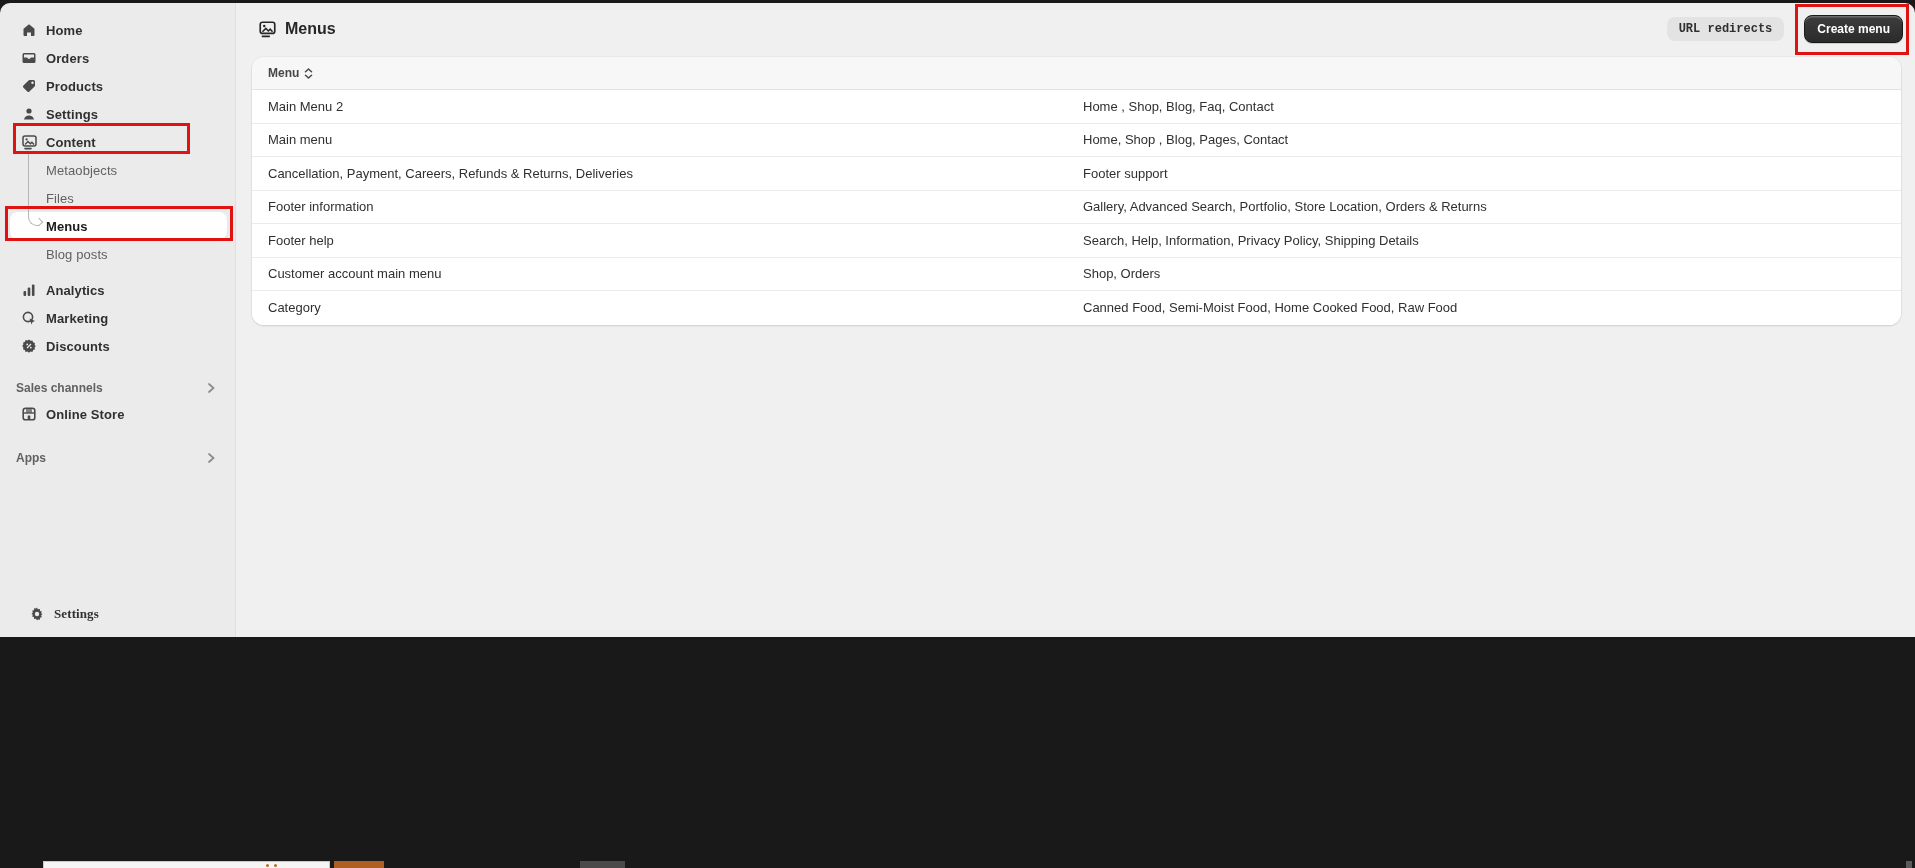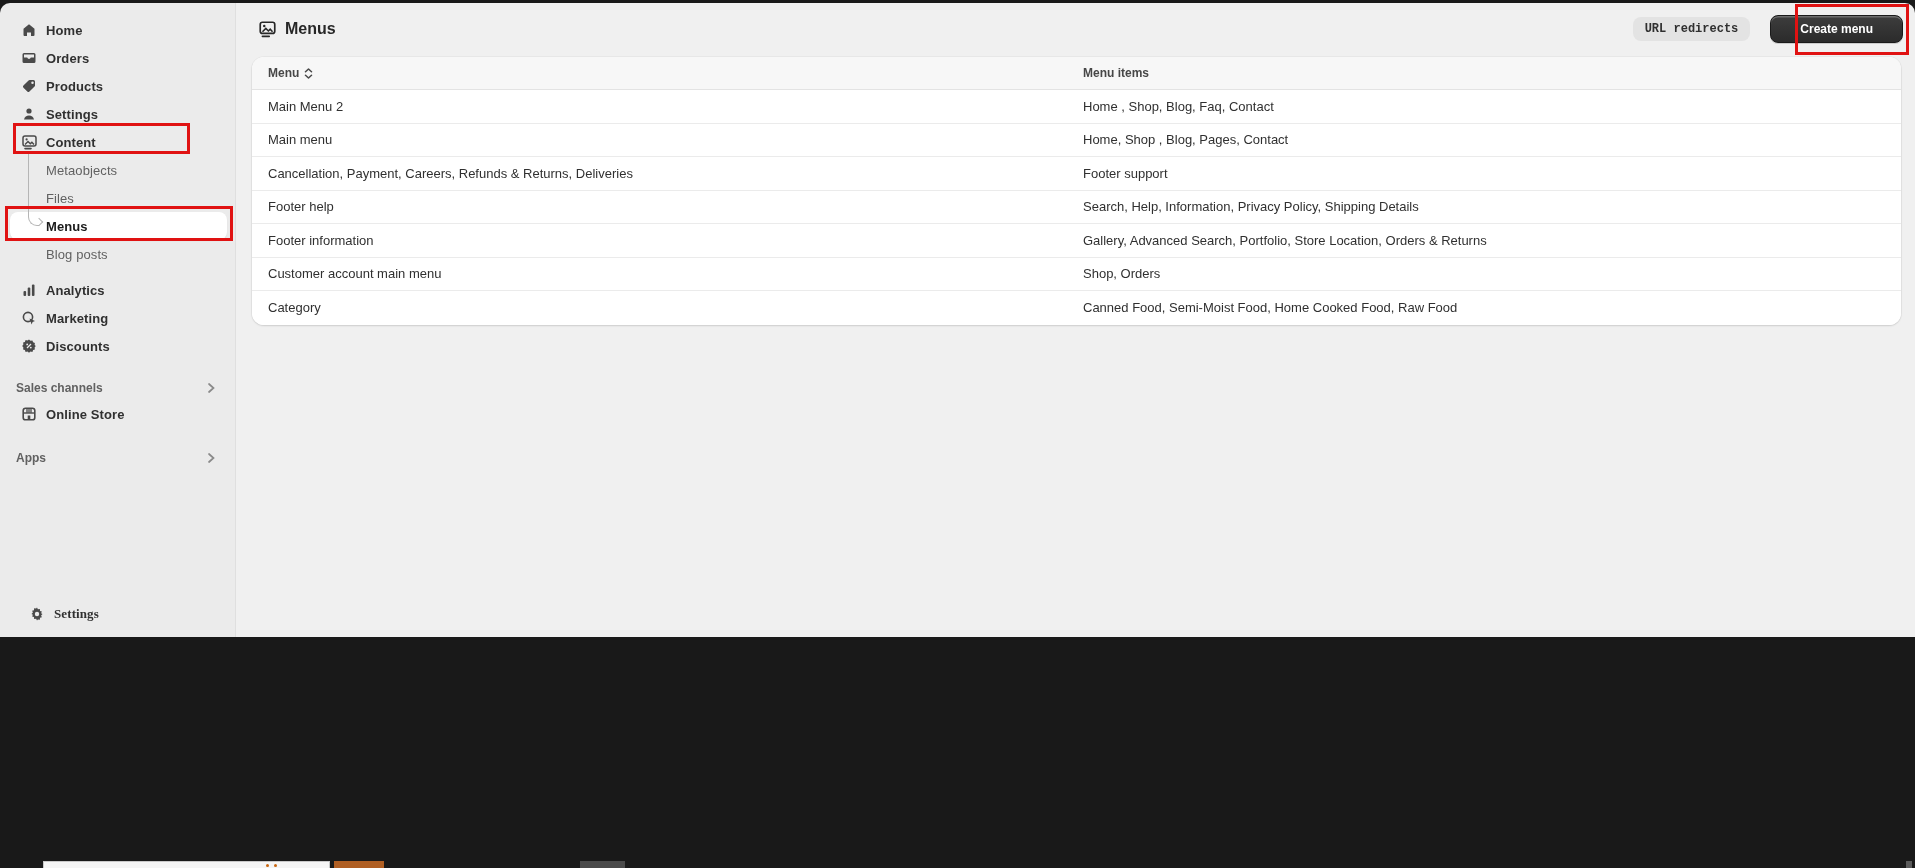--- a/index.html
+++ b/index.html
@@ -57,21 +57,21 @@
   .page-title { display:flex; align-items:center; gap:8px; font-size:16px; font-weight:700; color:#272727; }
   .page-title .ic { width:19px; height:19px; display:flex; align-items:center; justify-content:center; }
   .header-actions { margin-left:auto; display:flex; align-items:center; gap:20px; }
   .btn-secondary {
     background:#e3e3e3; border:none; border-radius:8px; height:24px; padding:0 12px;
     font-size:12px; font-weight:600; color:#303030; cursor:pointer;
     font-family:Liberation Mono, monospace;
   }
   .btn-primary {
     background:linear-gradient(180deg,#3d3d3d 0%,#2b2b2b 100%);
-    border:1px solid #1a1a1a; border-radius:8px; height:28px; padding:0 29px;
+    border:1px solid #1a1a1a; border-radius:8px; height:28px; padding:0 12px;
     font-size:12px; font-weight:700; color:#ffffff; cursor:pointer;
     box-shadow:inset 0 1.5px 0 rgba(255,255,255,.25), 0 1px 0 rgba(0,0,0,.15);
     font-family:inherit;
   }
   
   .card {
     margin:4px 14px 0 16px; width:1649px; background:#ffffff;
     border-radius:12px; overflow:hidden;
     box-shadow:0 1px 2px rgba(0,0,0,.12), 0 0 0 1px rgba(0,0,0,.03);
   }
@@ -269,42 +269,41 @@
       <div class="t-row t-head">
         <div class="cell col-head-menu">
           <span>Menu</span>
           <span>
             <svg width="9" height="11" viewBox="0 0 9 11">
                 <path d="M1.5 3.8 4.5 1l3 2.8" fill="none" stroke="#4a4a4a" stroke-width="1.5" stroke-linecap="round" stroke-linejoin="round"></path>
                 <path d="M1.5 7.2 4.5 10l3-2.8" fill="none" stroke="#4a4a4a" stroke-width="1.5" stroke-linecap="round" stroke-linejoin="round"></path>
               </svg>
           </span>
         </div>
-        <div class="cell">Menu items</div>
       </div>
 
       <div class="t-row t-body-row">
         <div class="cell menu-link">Main Menu 2</div>
         <div class="cell">Home , Shop, Blog, Faq, Contact</div>
       </div>
       <div class="t-row t-body-row">
         <div class="cell menu-link">Main menu</div>
         <div class="cell">Home, Shop , Blog, Pages, Contact</div>
       </div>
       <div class="t-row t-body-row">
         <div class="cell">Cancellation, Payment, Careers, Refunds &amp; Returns, Deliveries</div>
         <div class="cell menu-link">Footer support</div>
       </div>
       <div class="t-row t-body-row">
+        <div class="cell menu-link">Footer information</div>
+        <div class="cell">Gallery, Advanced Search, Portfolio, Store Location, Orders &amp; Returns</div>
+      </div>
+      <div class="t-row t-body-row">
         <div class="cell menu-link">Footer help</div>
         <div class="cell">Search, Help, Information, Privacy Policy, Shipping Details</div>
-      </div>
-      <div class="t-row t-body-row">
-        <div class="cell menu-link">Footer information</div>
-        <div class="cell">Gallery, Advanced Search, Portfolio, Store Location, Orders &amp; Returns</div>
       </div>
       <div class="t-row t-body-row">
         <div class="cell menu-link">Customer account main menu</div>
         <div class="cell">Shop, Orders</div>
       </div>
       <div class="t-row t-body-row">
         <div class="cell menu-link">Category</div>
         <div class="cell">Canned Food, Semi-Moist Food, Home Cooked Food, Raw Food</div>
       </div>
     </div>

